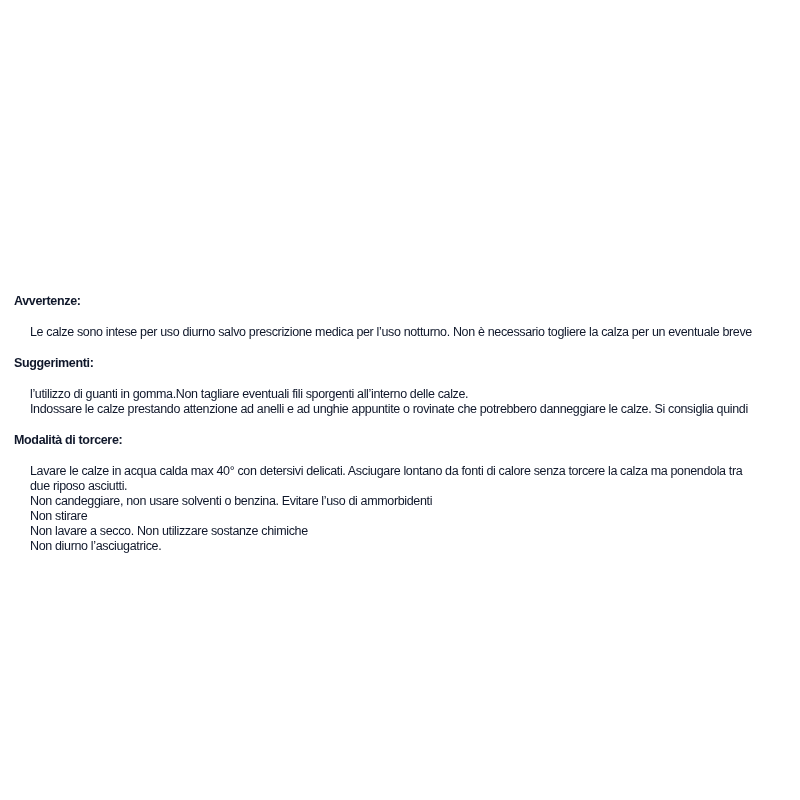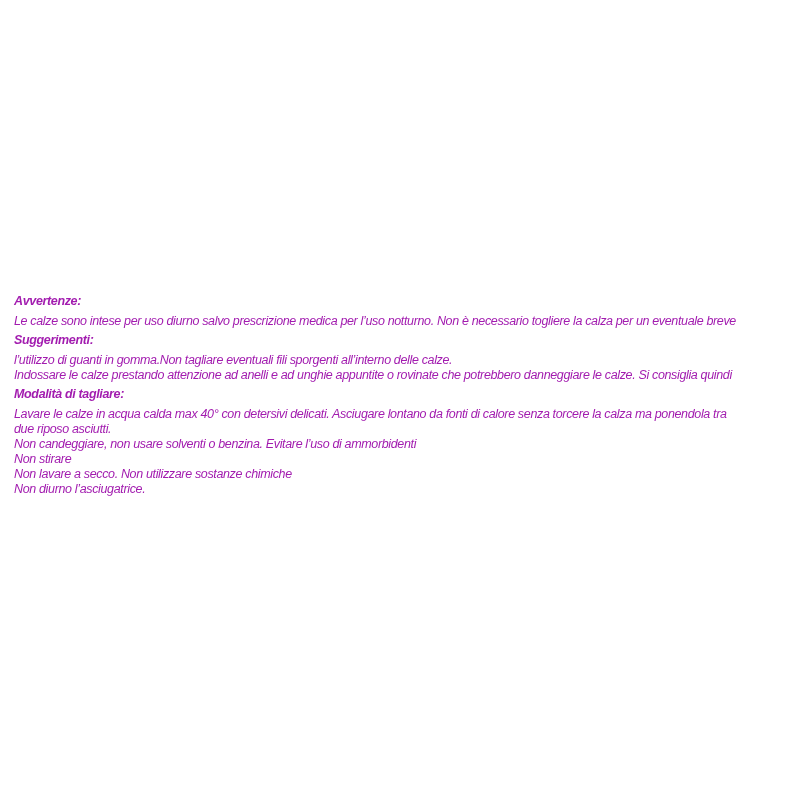--- a/index.html
+++ b/index.html
@@ -12,33 +12,32 @@
   }
   .document {
     position: absolute;
     top: 294px;
     left: 14px;
     right: 8px;
     font-family: "Liberation Sans", sans-serif;
     font-size: 12.5px;
     letter-spacing: -0.35px;
     line-height: 15px;
-    color: #a21caf;
-    font-style: italic;
+    color: #0f172a;
   }
   .section-heading {
     font-weight: 700;
     margin: 4px 0 5px 0;
     white-space: nowrap;
   }
   .section-heading.first {
     margin-top: 0;
   }
   .paragraph {
-    margin: 0;
+    margin: 16px;
   }
   .line {
     white-space: nowrap;
   }
 </style>
 </head>
 <body>
 
 <div class="document">
 
@@ -51,21 +50,21 @@
 
   <div class="section">
     <div class="section-heading">Suggerimenti:</div>
     <div class="paragraph">
       <div class="line">l’utilizzo di guanti in gomma.Non tagliare eventuali fili sporgenti all’interno delle calze.</div>
       <div class="line">Indossare le calze prestando attenzione ad anelli e ad unghie appuntite o rovinate che potrebbero danneggiare le calze. Si consiglia quindi</div>
     </div>
   </div>
 
   <div class="section">
-    <div class="section-heading">Modalità di tagliare:</div>
+    <div class="section-heading">Modalità di torcere:</div>
     <div class="paragraph">
       <div class="line">Lavare le calze in acqua calda max 40° con detersivi delicati. Asciugare lontano da fonti di calore senza torcere la calza ma ponendola tra</div>
       <div class="line">due riposo asciutti.</div>
       <div class="line">Non candeggiare, non usare solventi o benzina. Evitare l’uso di ammorbidenti</div>
       <div class="line">Non stirare</div>
       <div class="line">Non lavare a secco. Non utilizzare sostanze chimiche</div>
       <div class="line">Non diurno l’asciugatrice.</div>
     </div>
   </div>
 

